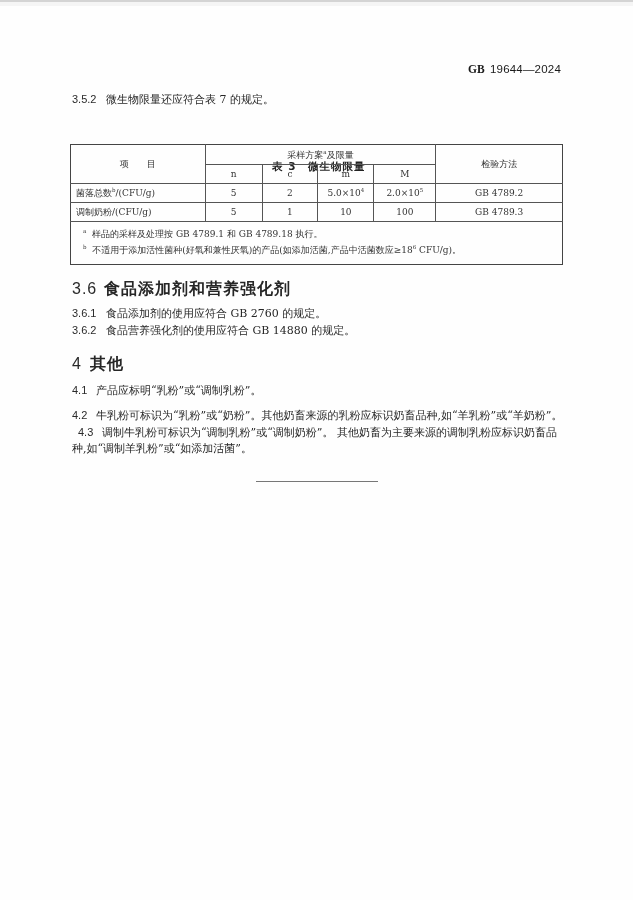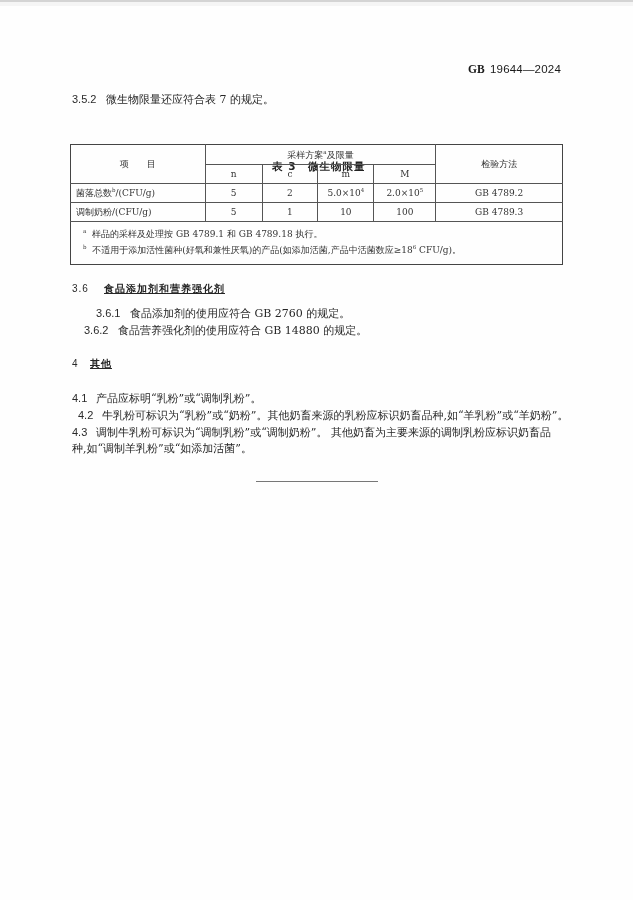--- a/index.html
+++ b/index.html
@@ -50,23 +50,22 @@
     color: #262626;
   }
   .num {
     font-family: "Liberation Sans", sans-serif;
     display: inline-block;
     color: #2a2a2a;
   }
   .heading {
     font-family: "DejaVu Sans", sans-serif;
     font-weight: bold;
-    font-size: 10px;
+    font-size: 16px;
     letter-spacing: 1px;
-    text-decoration: underline;
   }
   .table-title {
     position: absolute;
     left: 272px;
     top: 120px;
     font-family: "DejaVu Sans", sans-serif;
     font-weight: bold;
     font-size: 10.5px;
     letter-spacing: 1px;
     color: #222;
@@ -191,39 +190,39 @@
     </td>
   </tr>
 </tbody>
   </table>
 
 <div class="line heading" style="left:72px; top:282px;">
   <span class="num" style="width:32px; font-weight:normal;">3.6</span><span>食品添加剂和营养强化剂</span>
 </div>
 
 <div class="line" style="left:72px; top:306px;">
-  <span class="num" style="width:34px;margin-left:24px;">3.6.1</span><span>食品添加剂的使用应符合 GB 2760 的规定。</span>
-</div>
-
-<div class="line" style="left:72px; top:323px;margin-left:12px;">
+  <span class="num" style="width:34px;">3.6.1</span><span>食品添加剂的使用应符合 GB 2760 的规定。</span>
+</div>
+
+<div class="line" style="left:72px; top:323px;">
   <span class="num" style="width:34px;">3.6.2</span><span>食品营养强化剂的使用应符合 GB 14880 的规定。</span>
 </div>
 
 <div class="line heading" style="left:72px; top:357px;">
   <span class="num" style="width:18px; font-weight:normal;">4</span><span>其他</span>
 </div>
 
-<div class="line" style="left:72px; top:391px;">
+<div class="line" style="left:72px; top:383px;">
   <span class="num" style="width:24px;">4.1</span><span>产品应标明“乳粉”或“调制乳粉”。</span>
 </div>
 
 <div class="line" style="left:72px; top:408px;">
-  <span class="num" style="width:24px;margin-left:6px;">4.2</span><span>牛乳粉可标识为“乳粉”或“奶粉”。其他奶畜来源的乳粉应标识奶畜品种,如“羊乳粉”或“羊奶粉”。</span>
-</div>
-
-<div class="line" style="left:72px; top:425px;">
+  <span class="num" style="width:24px;">4.2</span><span>牛乳粉可标识为“乳粉”或“奶粉”。其他奶畜来源的乳粉应标识奶畜品种,如“羊乳粉”或“羊奶粉”。</span>
+</div>
+
+<div class="line" style="left:78px; top:425px;">
   <span class="num" style="width:24px;">4.3</span><span>调制牛乳粉可标识为“调制乳粉”或“调制奶粉”。 其他奶畜为主要来源的调制乳粉应标识奶畜品</span>
 </div>
 <div class="line" style="left:72px; top:442px;">
   <span>种,如“调制羊乳粉”或“如添加活菌”。</span>
 </div>
 
 <div class="divider"></div>
 
 </body></html>

